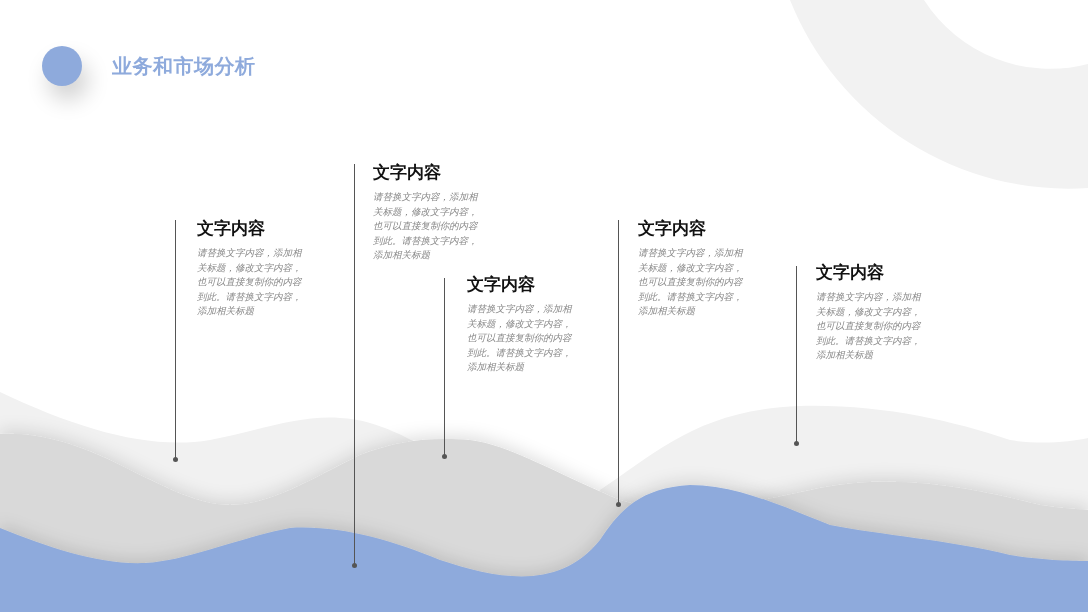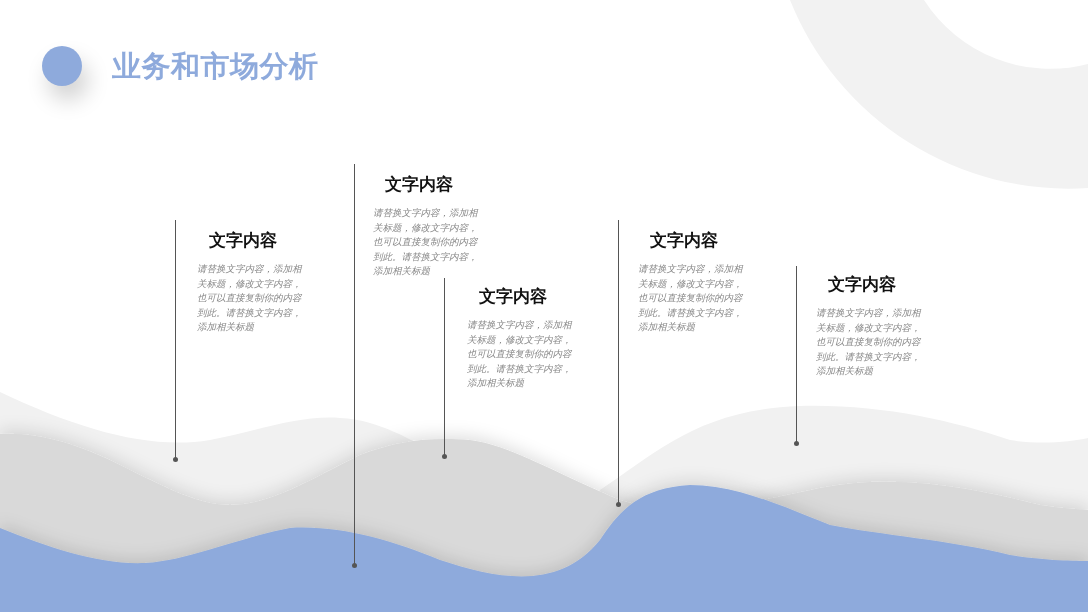--- a/index.html
+++ b/index.html
@@ -1,23 +1,23 @@
 <!DOCTYPE html>
 <html><head>
 <meta charset="utf-8">
 <style>
   html,body{margin:0;padding:0;}
   body{width:1088px;height:612px;overflow:hidden;background:#ffffff;position:relative;font-family:"DejaVu Sans","Liberation Sans",sans-serif;}
   .bg{position:absolute;left:0;top:0;width:1088px;height:612px;}
   .title-dot{position:absolute;left:42px;top:46px;width:40px;height:40px;border-radius:50%;background:#8eaadc;box-shadow:6px 14px 22px rgba(0,0,0,0.18);}
-  .title{position:absolute;left:112px;top:46px;font-size:29px;font-weight:bold;color:#8eaadc;letter-spacing:0.5px;line-height:40px;}
+  .title{position:absolute;left:112px;top:46px;font-size:20px;font-weight:bold;color:#8eaadc;letter-spacing:0.5px;line-height:40px;}
   .item{position:absolute;}
   .vline{position:absolute;width:1px;background:#555;}
   .dot{position:absolute;width:5px;height:5px;border-radius:50%;background:#555;margin-left:-2px;}
-  .item h3{margin:12px;font-size:17px;font-weight:bold;color:#111;line-height:20px;}
+  .item h3{margin:0;font-size:17px;font-weight:bold;color:#111;line-height:20px;}
   .item p{margin:8px 0 0 0;width:112px;font-size:9.5px;line-height:14.5px;color:#888;font-style:italic;}
 </style>
 </head>
 <body>
 
 <svg class="bg" viewBox="0 0 1088 612" xmlns="http://www.w3.org/2000/svg">
   <defs>
     <filter id="sh" x="-10%" y="-30%" width="120%" height="160%">
       <feDropShadow dx="0" dy="-4" stdDeviation="8" flood-color="#000" flood-opacity="0.12"></feDropShadow>
     </filter>

